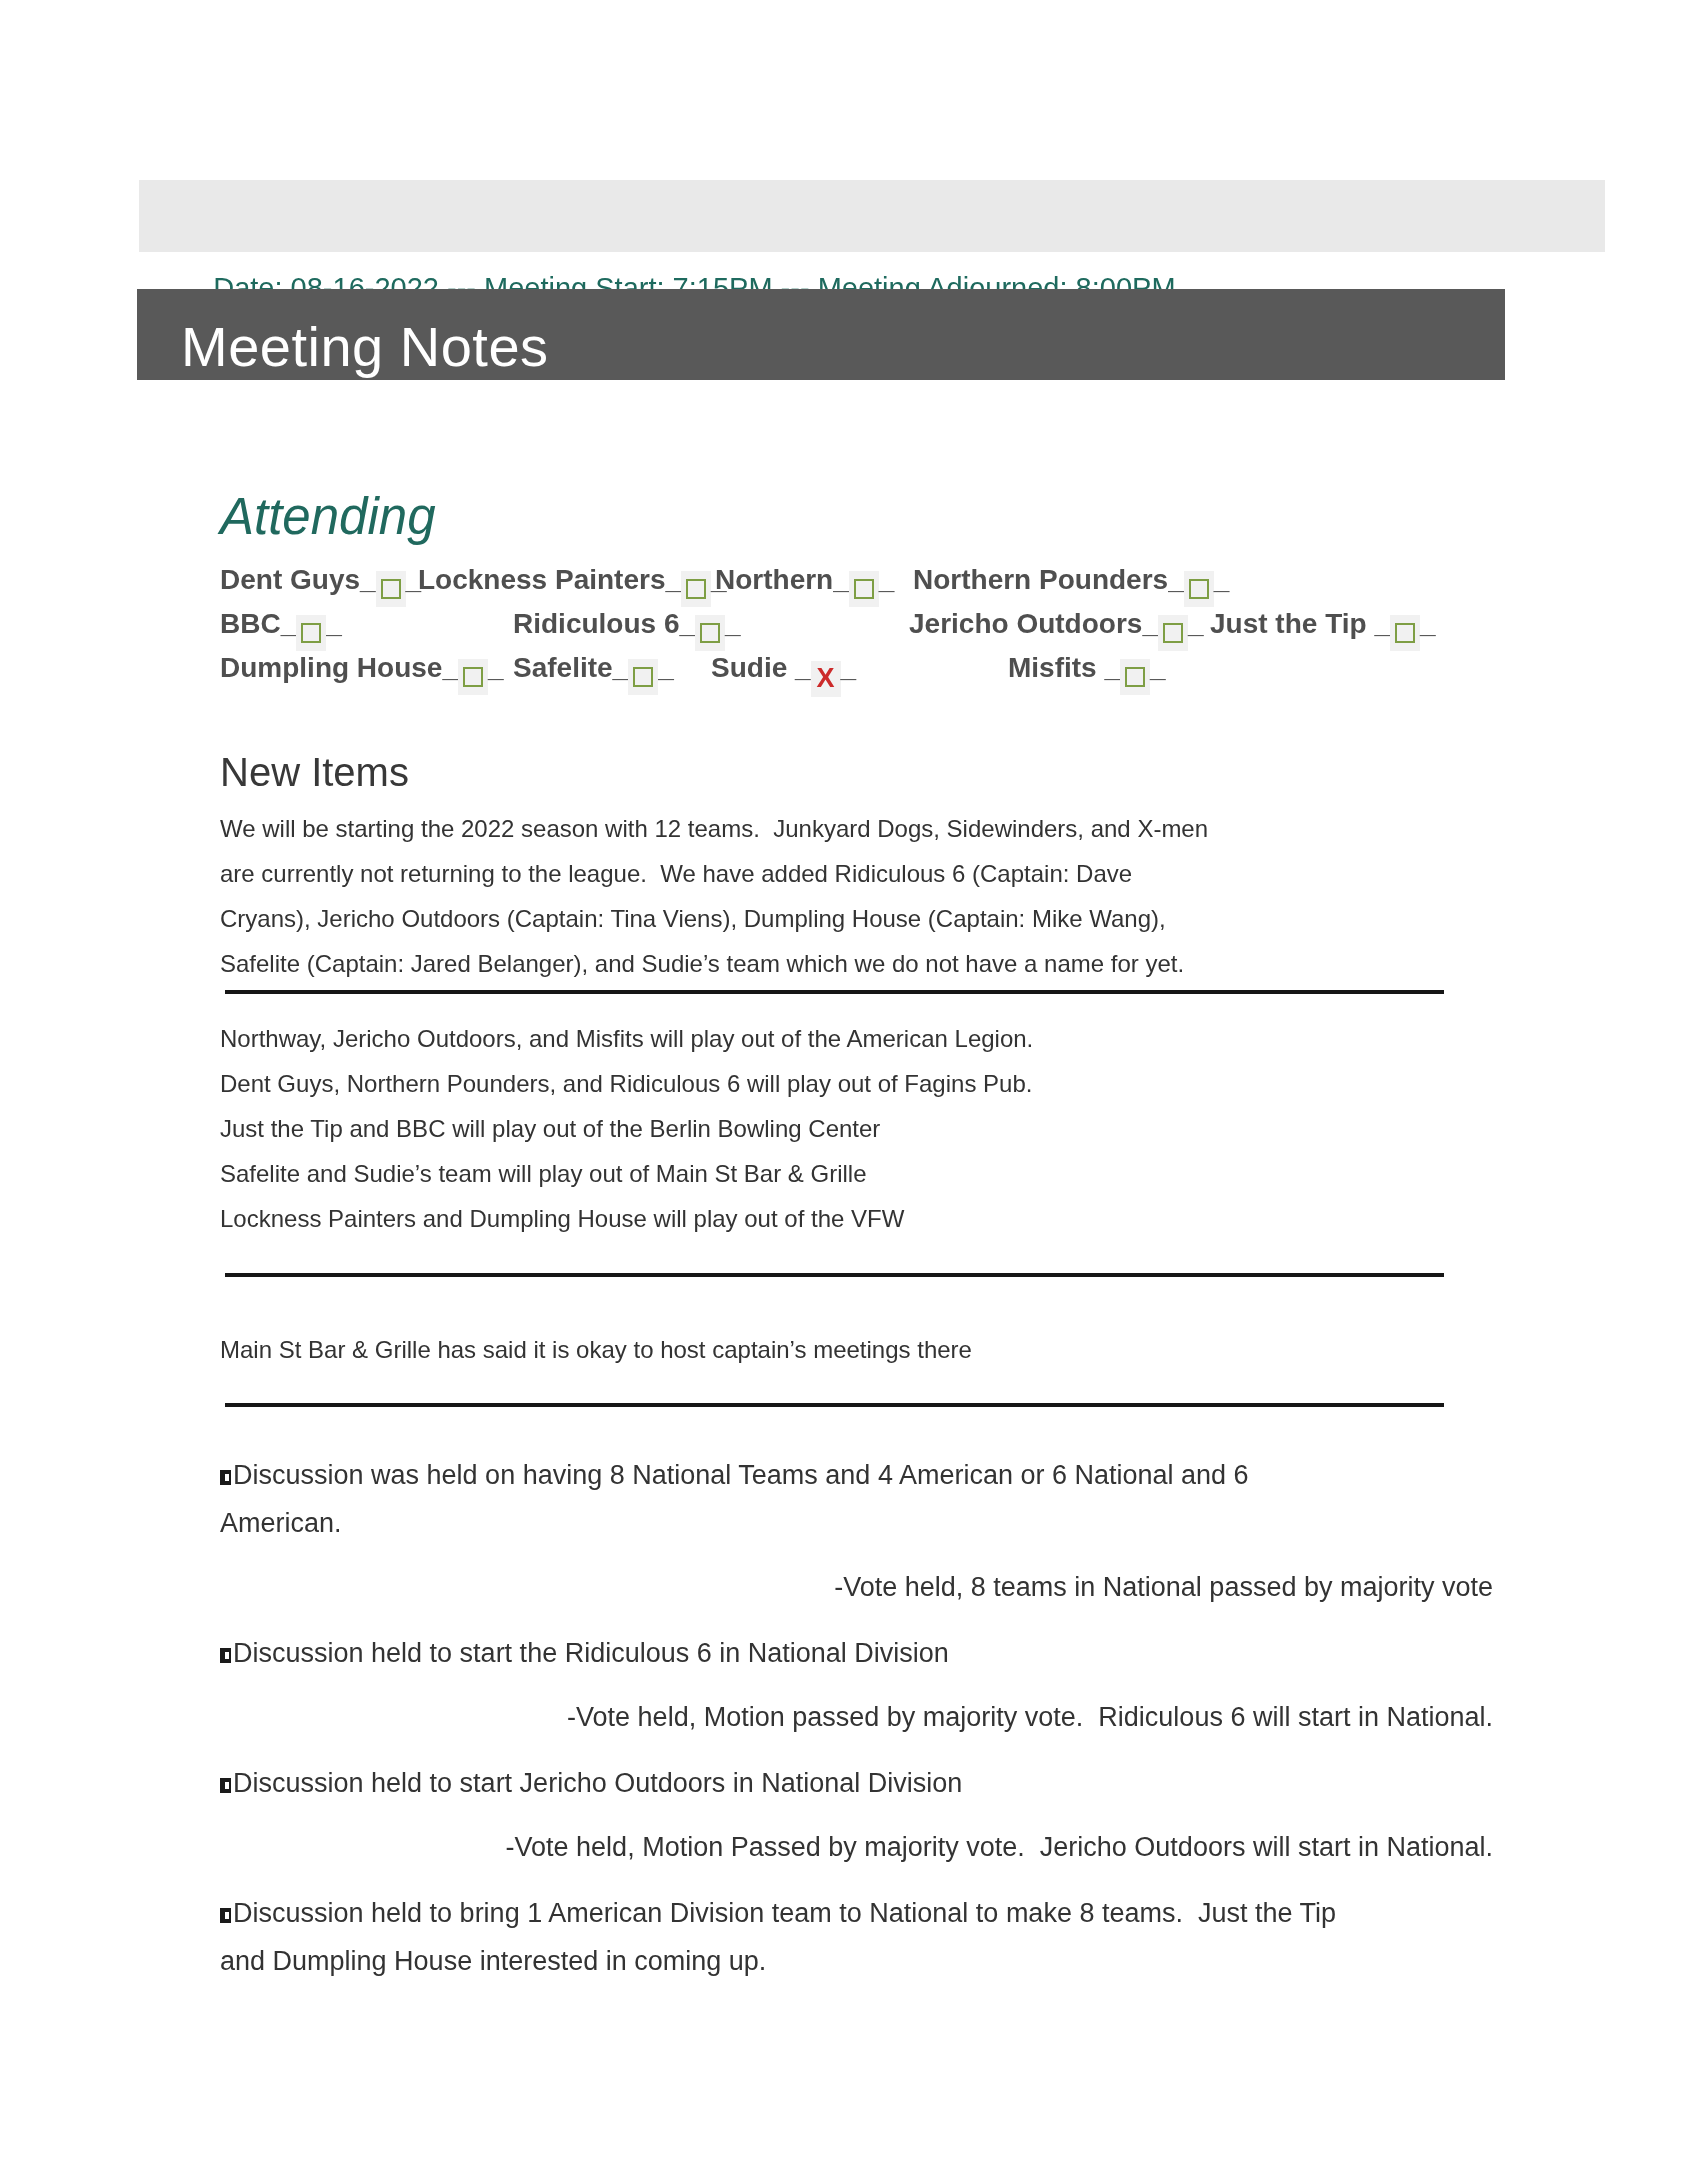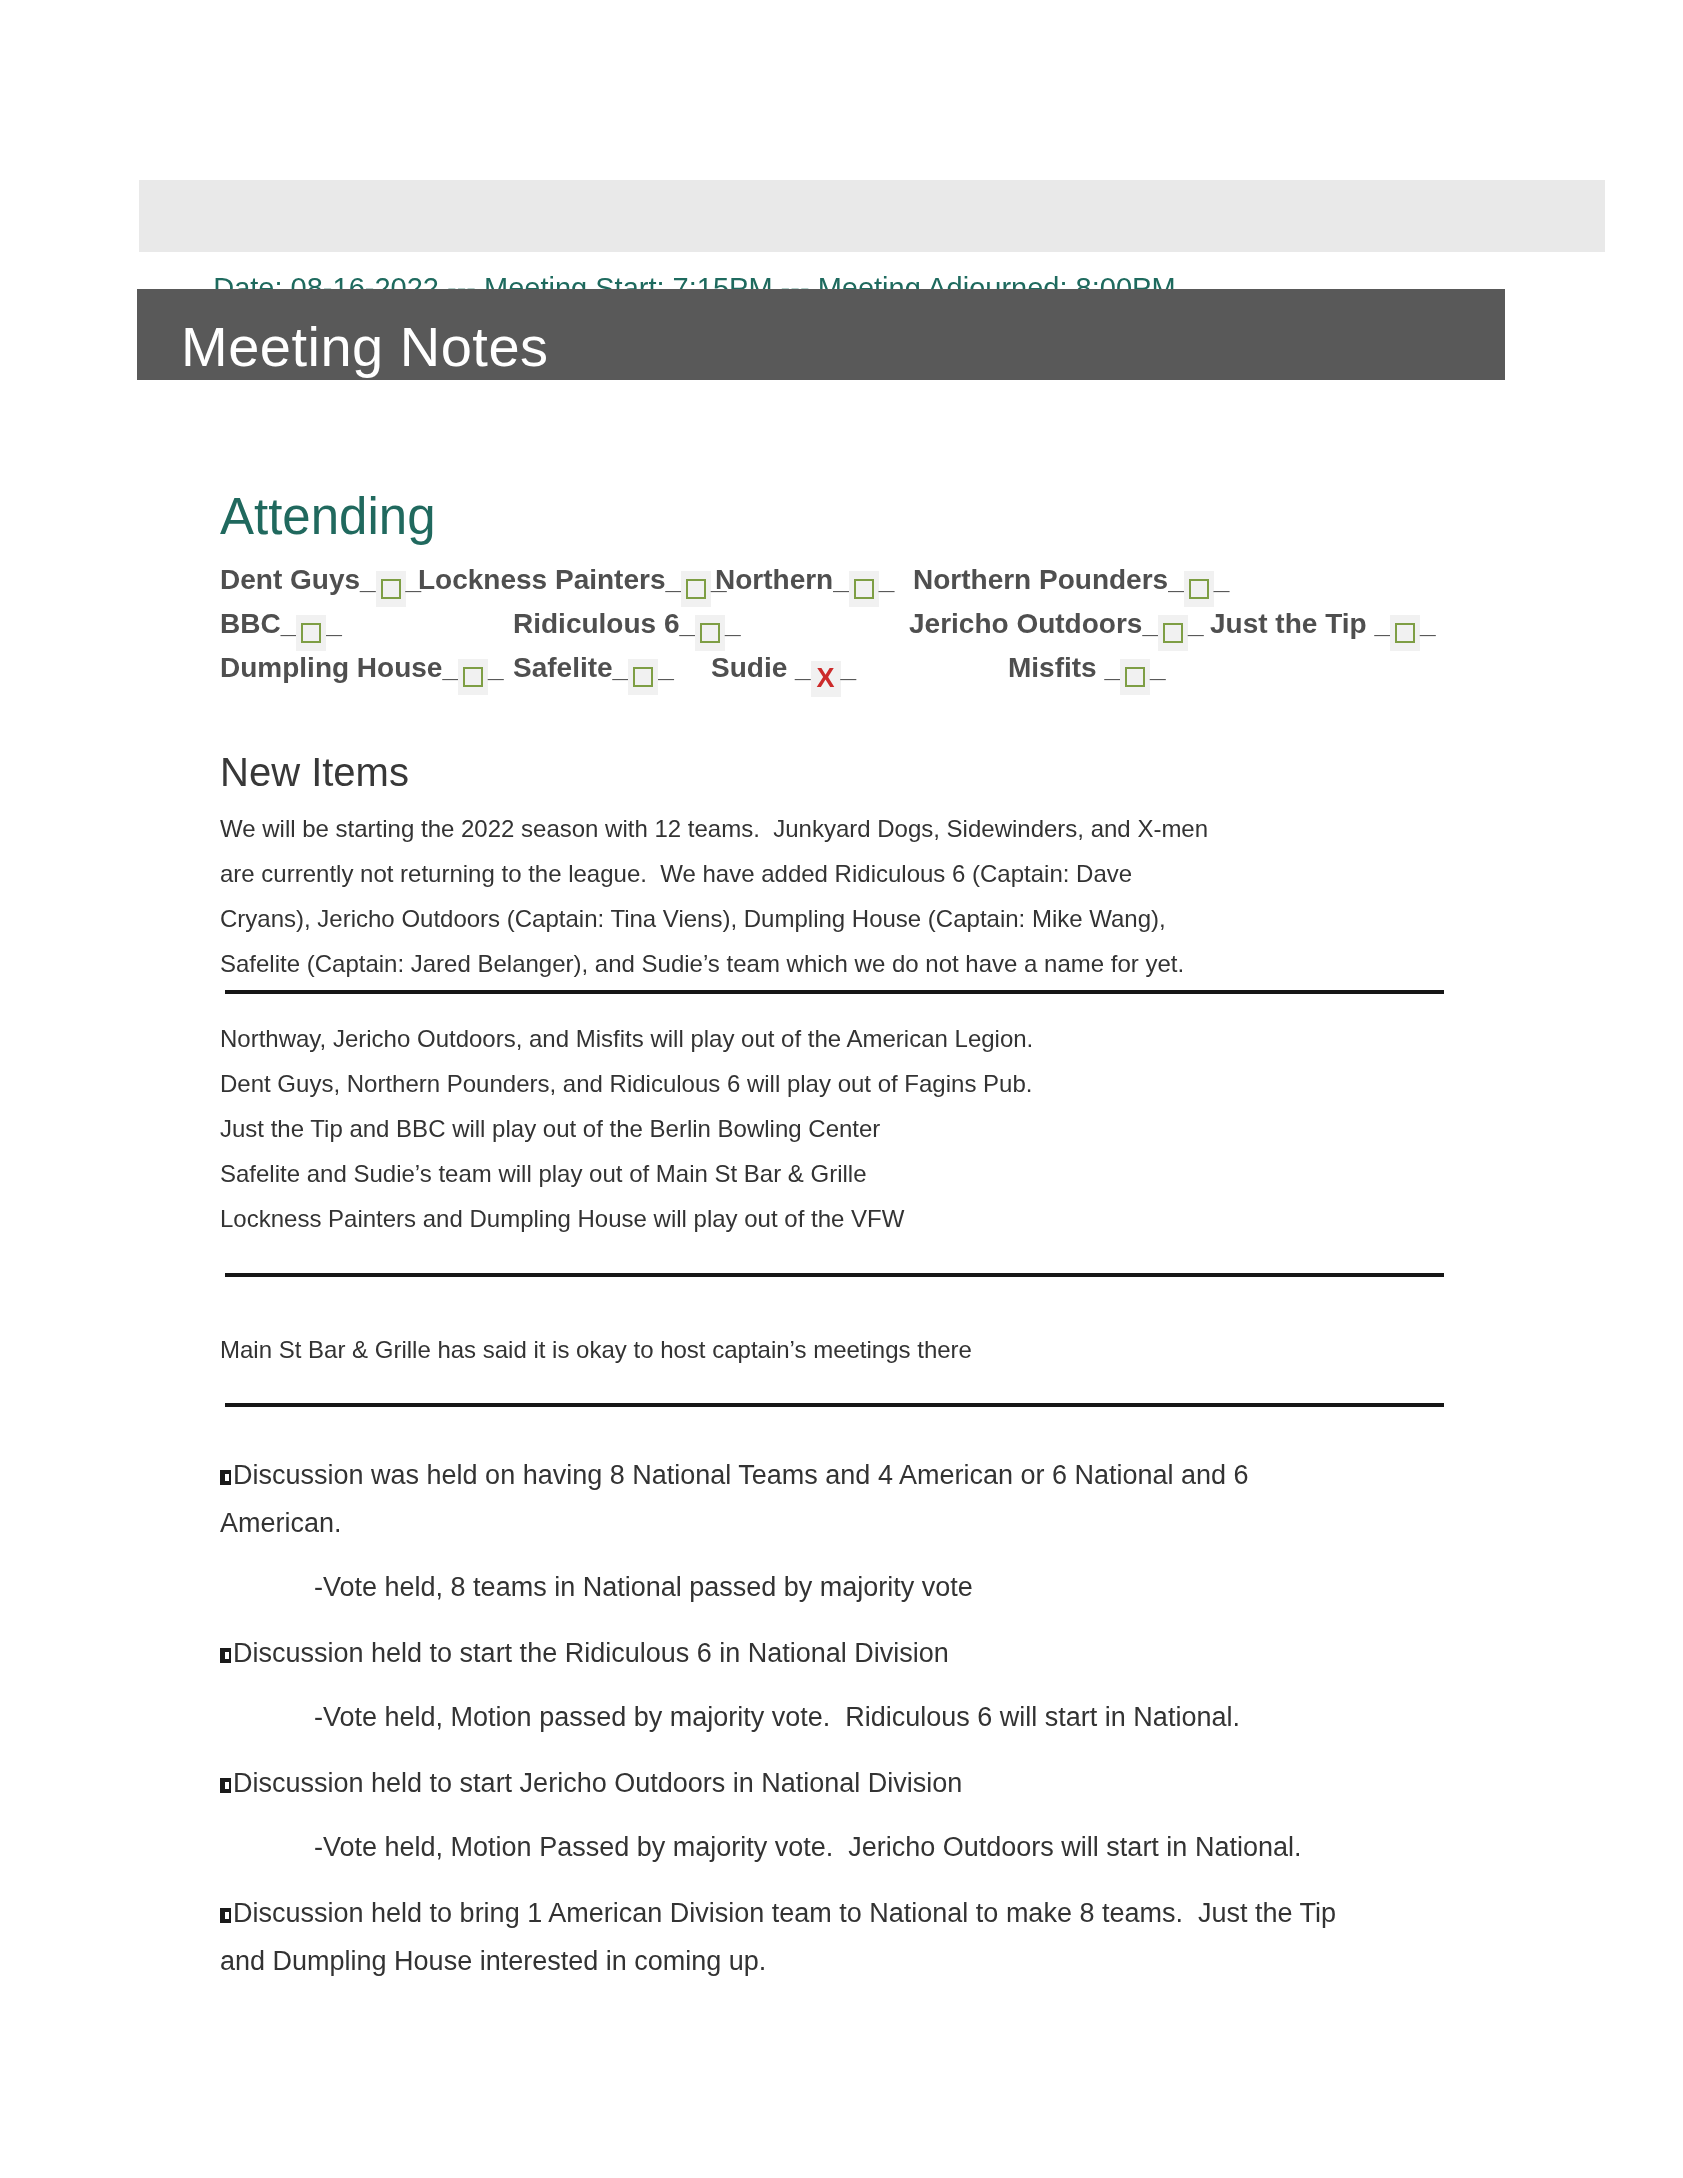--- a/index.html
+++ b/index.html
@@ -23,21 +23,21 @@
     background:#595959;
   }
   .banner-title{
     color:#ffffff;font-size:56px;line-height:115px;padding-left:44px;
     letter-spacing:0.5px;font-weight:400;
   }
 
   
   .attending-h{
     position:absolute;left:220px;top:487px;
-    font-size:51px;font-weight:400;color:#20695e;
+    font-size:51px;font-weight:400;color:#20695e;font-style:italic;
   }
   .teams{position:absolute;left:220px;top:564px;width:1297px;}
   .trow{position:relative;height:44px;}
   .team{
     position:absolute;top:0;white-space:nowrap;
     font-weight:bold;font-size:28px;color:#4f4f4f;
   }
   .us{font-weight:bold;color:#4f4f4f;}
   .cbwrap{
     display:inline-flex;align-items:center;justify-content:center;
@@ -52,21 +52,21 @@
   .bline{line-height:45px;white-space:pre-wrap;}
   .intro{top:806px;}
   .locs{top:1016px;}
   .mainst{top:1327px;}
   .hr{position:absolute;left:225px;width:1219px;height:4px;background:#161616;}
   .hr1{top:990px;}.hr2{top:1273px;}.hr3{top:1403px;}
 
   
   .disc{position:absolute;left:220px;top:1451px;width:1273px;font-size:27px;color:#333333;}
   .dpara{line-height:48px;margin:0 0 16px 0;white-space:pre-wrap;}
-  .vote{line-height:48px;margin:0 0 18px 0;padding-left:94px;white-space:pre-wrap;}
+  .vote{line-height:48px;margin:0 0 18px 0;padding-left:94px;white-space:pre-wrap;text-align:right;}
   .bullet{
     display:inline-block;width:11px;height:15px;background:#1a1a1a;
     position:relative;margin-right:2px;vertical-align:-1px;
   }
   .bullet::after{
     content:"";position:absolute;left:5px;top:4px;width:4px;height:7px;background:#ffffff;
   }
 </style>
 </head>
 <body>

